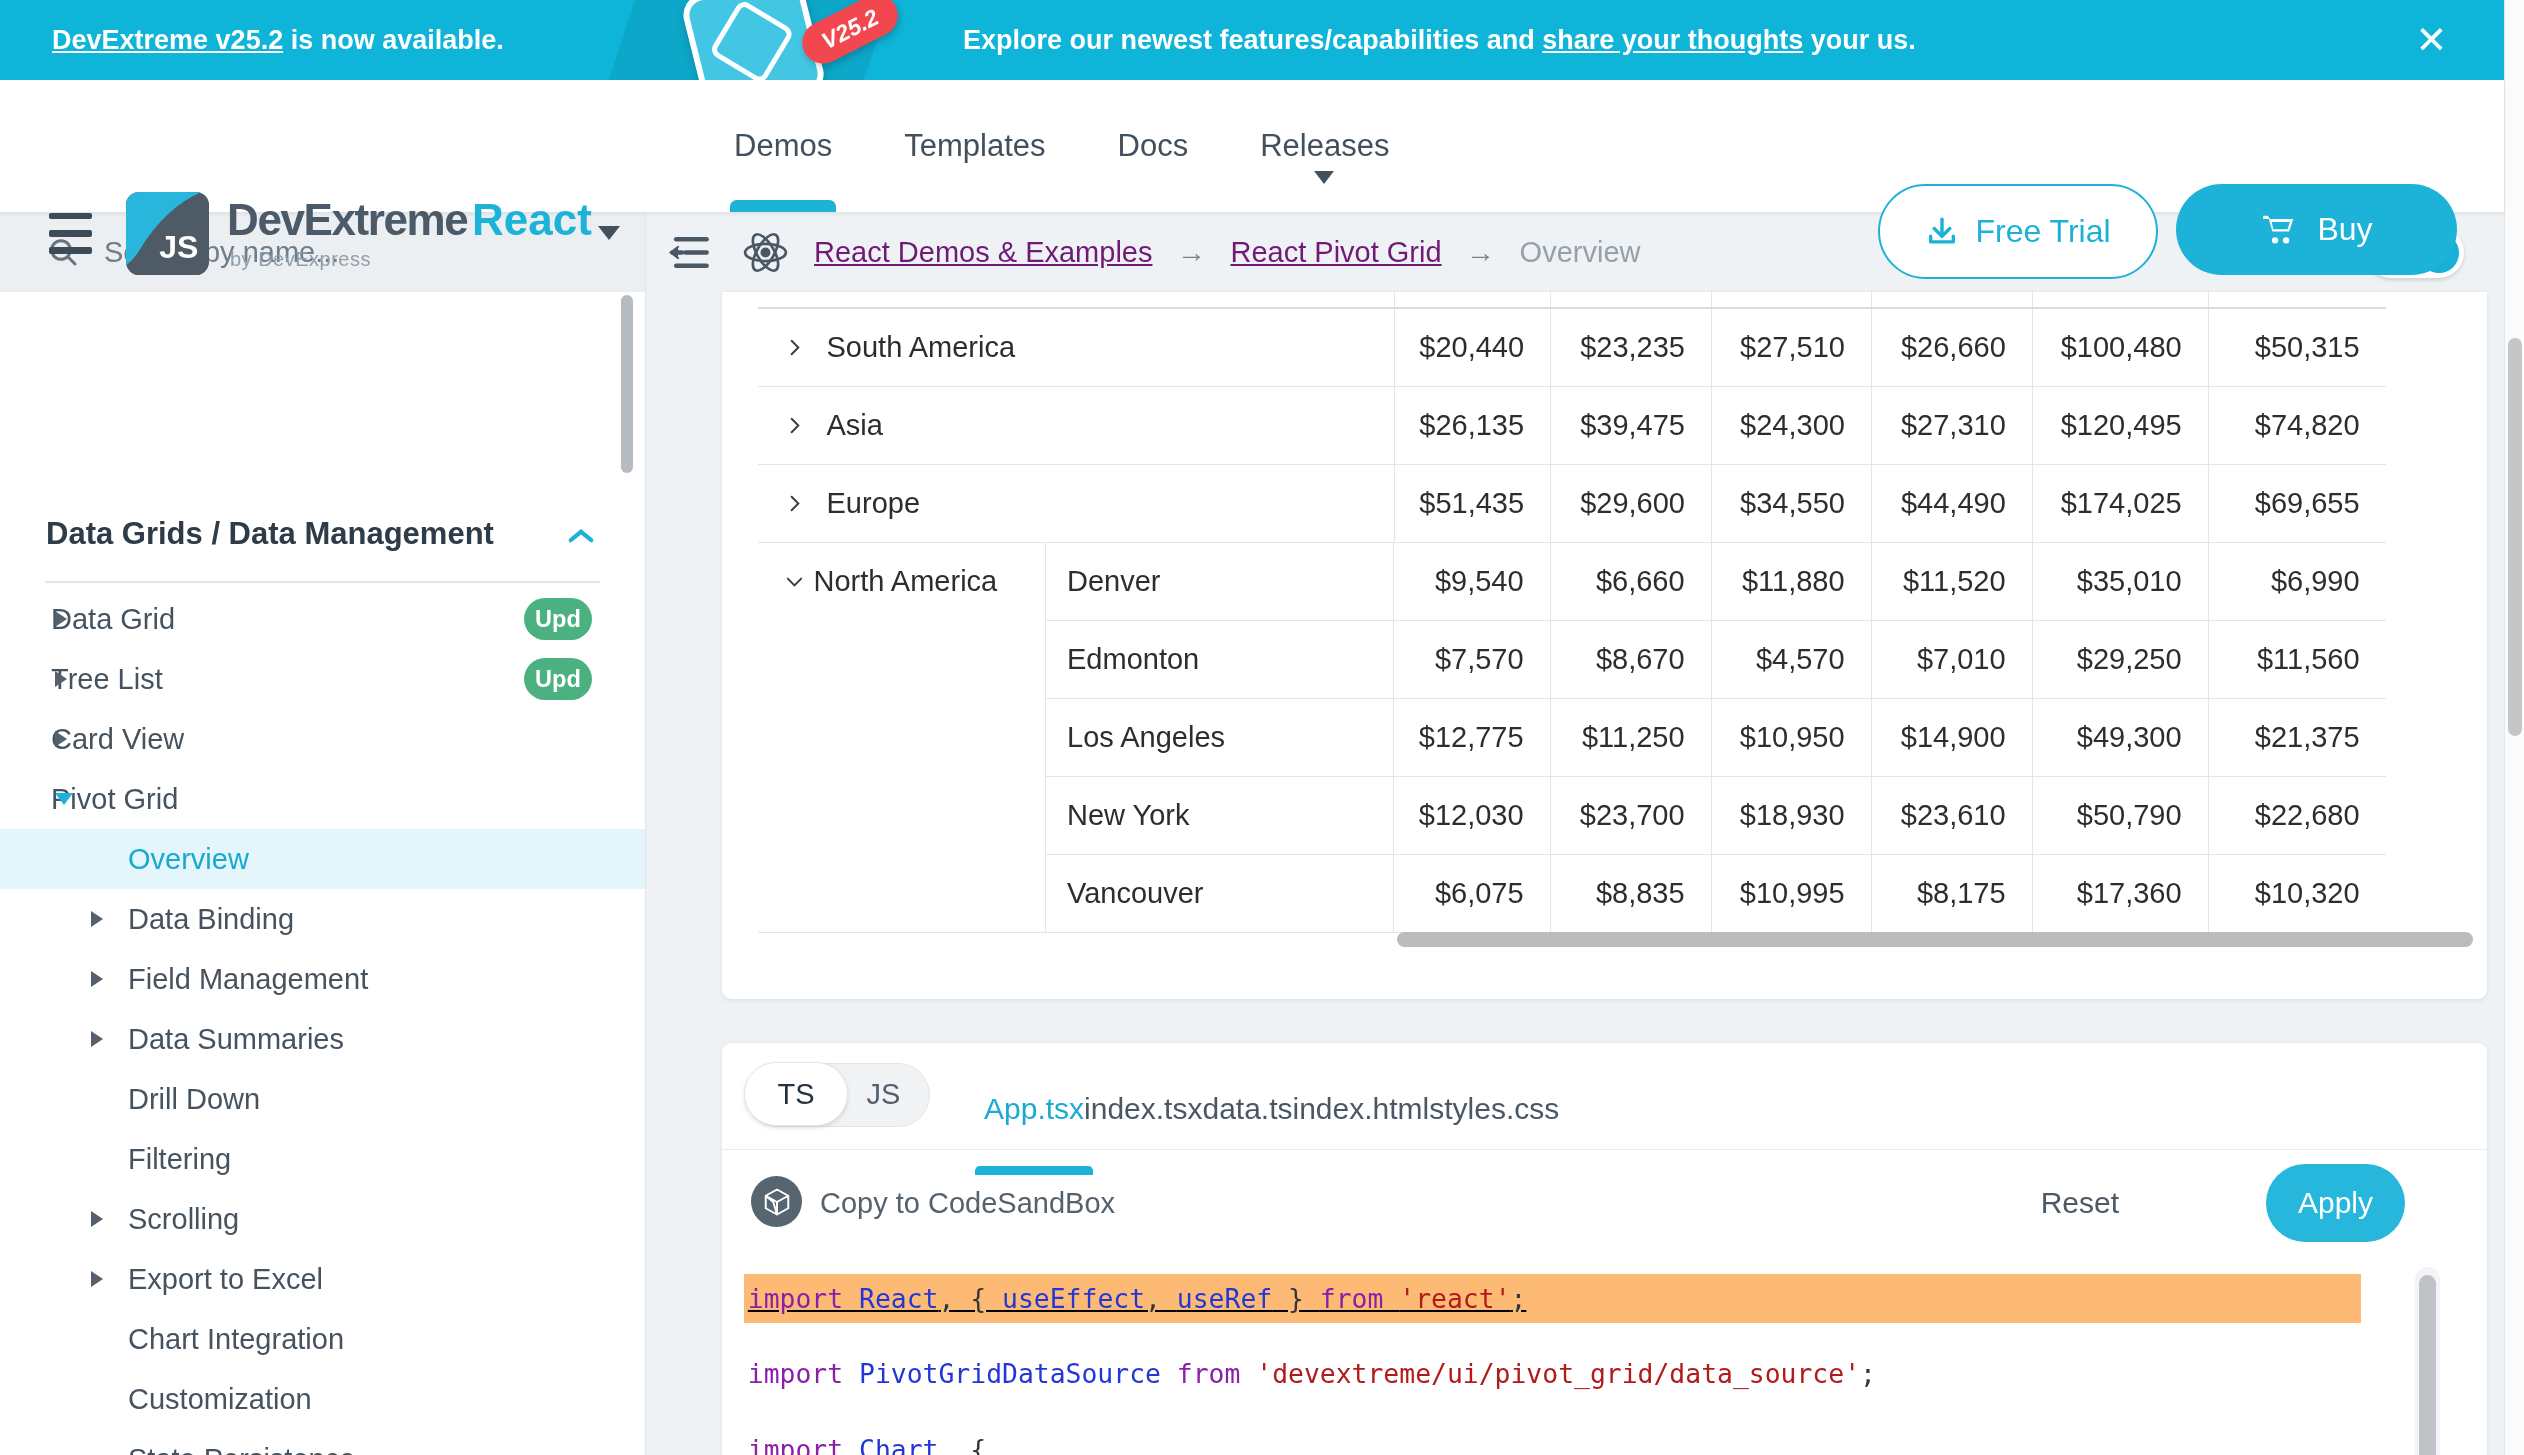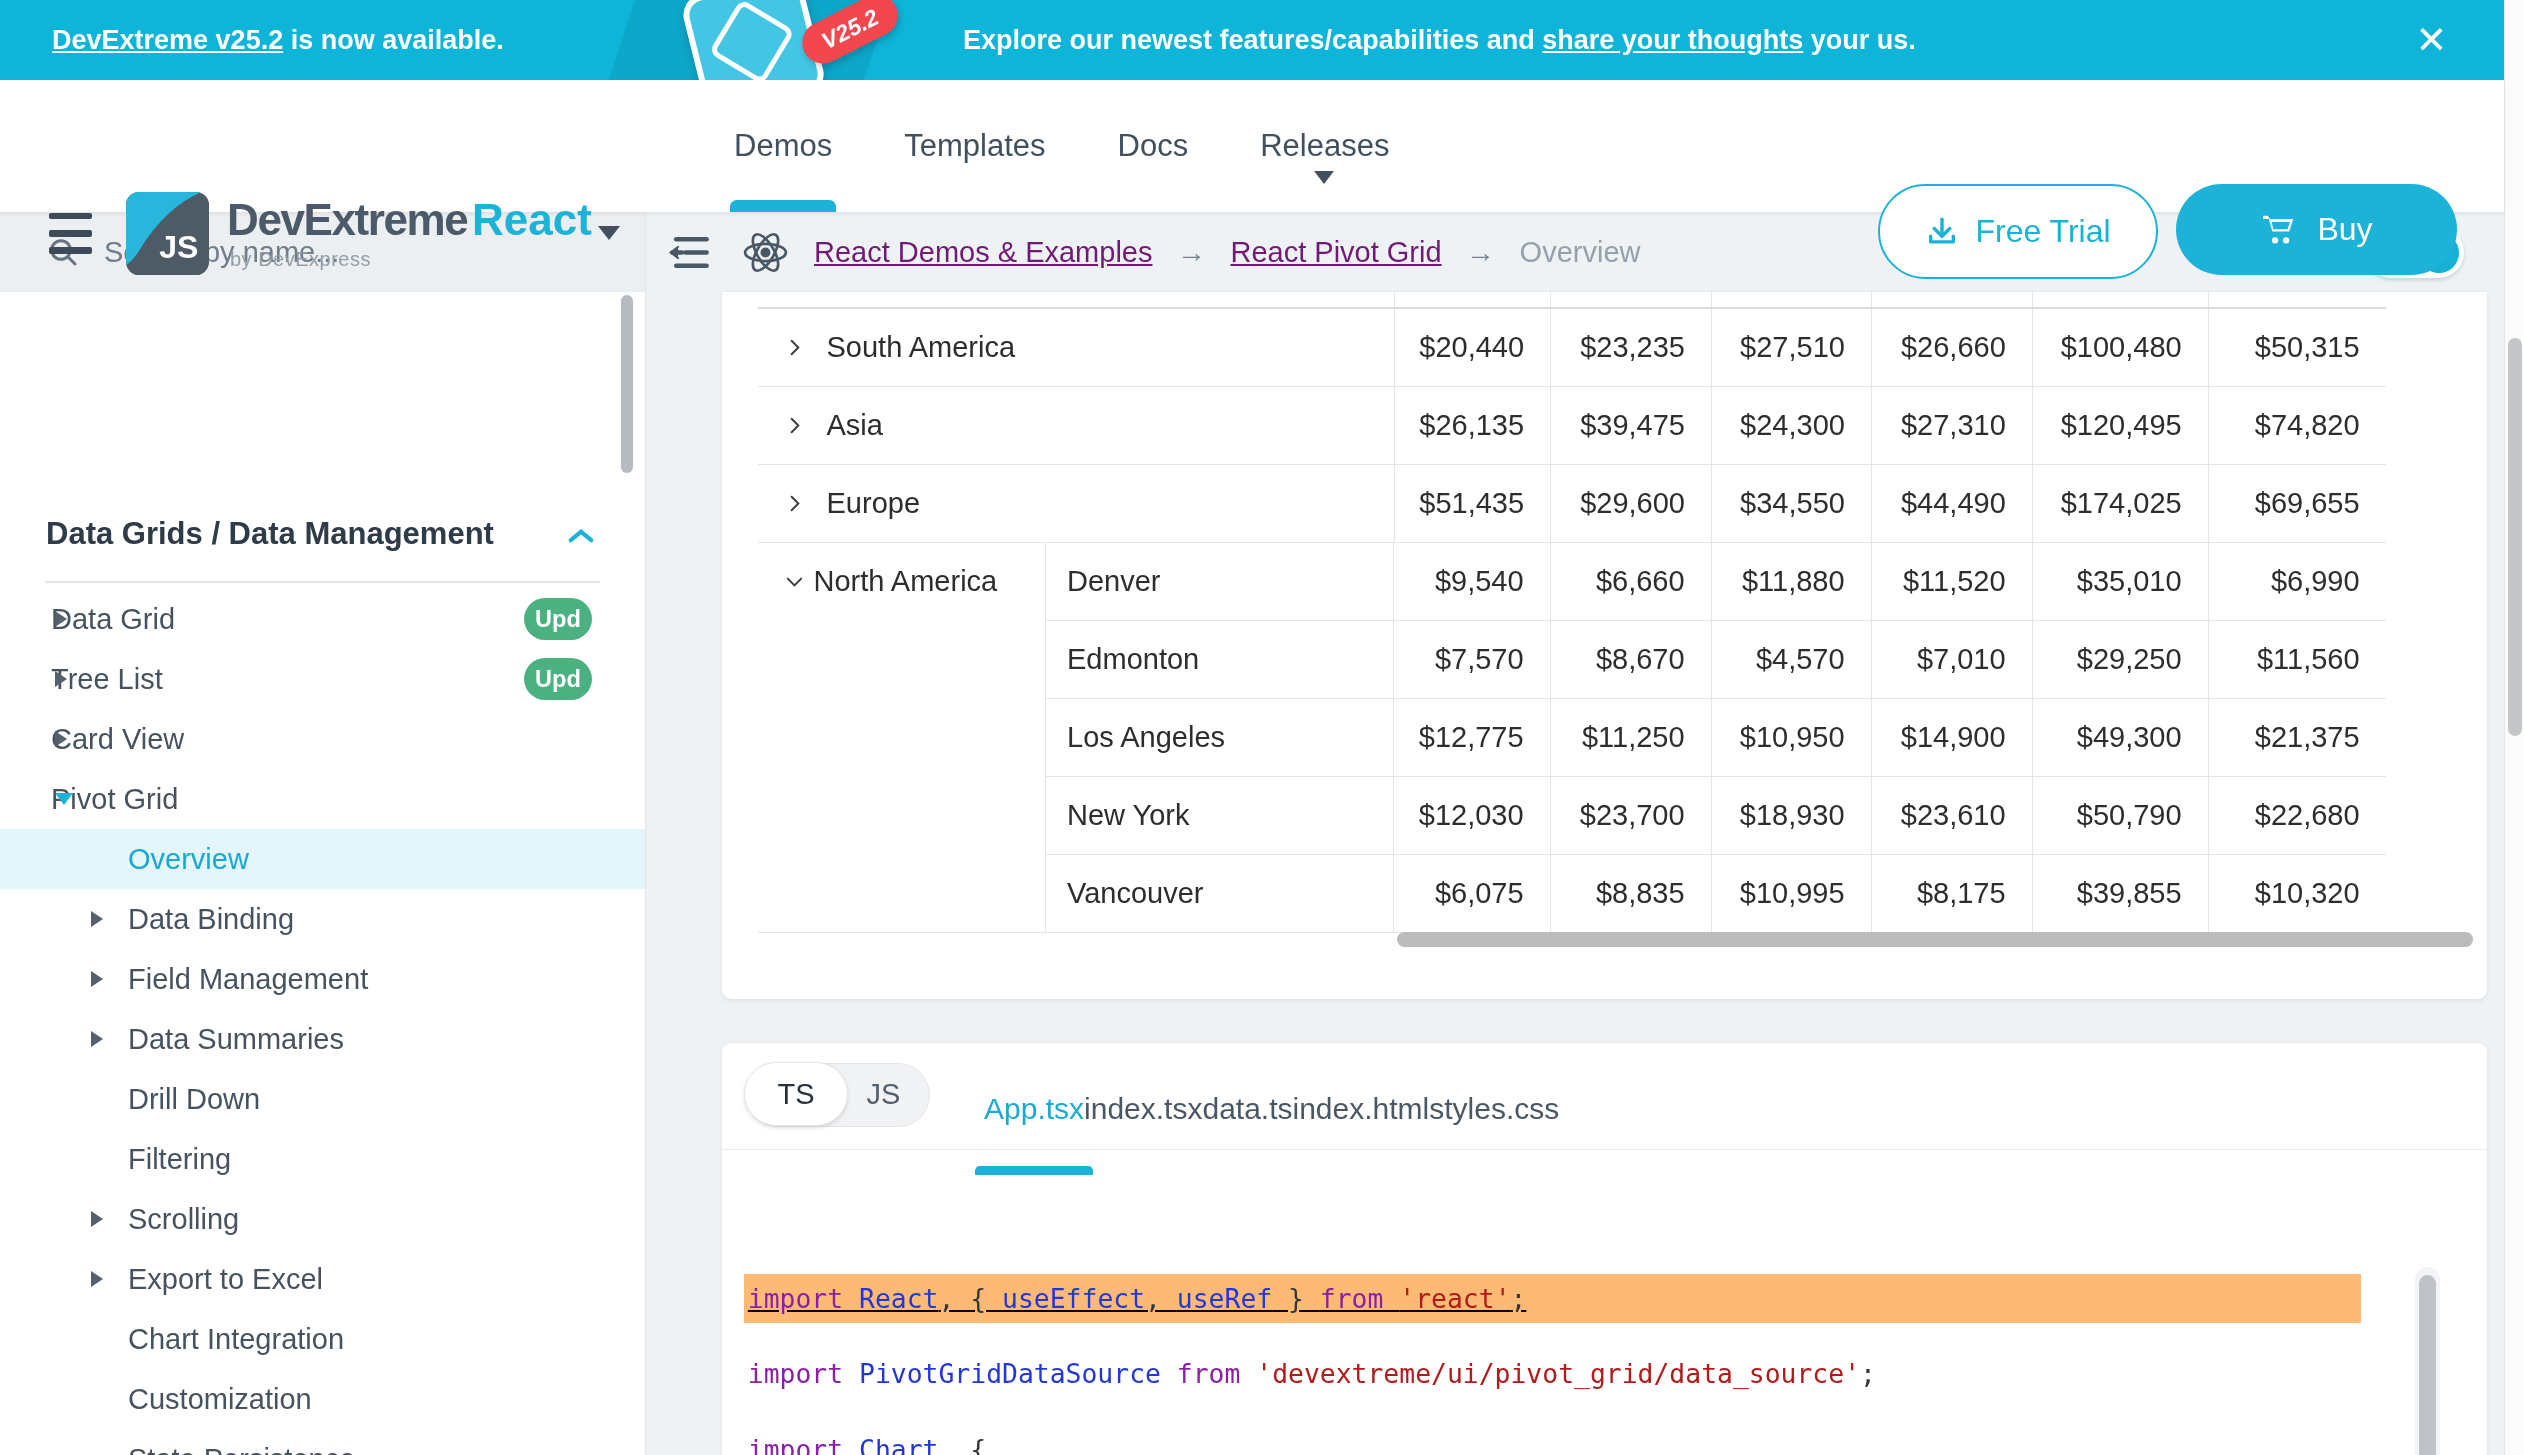--- a/index.html
+++ b/index.html
@@ -404,21 +404,21 @@
                 <div class="p-val c3">$23,610</div>
                 <div class="p-val c4">$50,790</div>
                 <div class="p-val c5">$22,680</div>
               </div>
               <div class="p-row">
                 <div class="p-city">Vancouver</div>
                 <div class="p-val c0">$6,075</div>
                 <div class="p-val c1">$8,835</div>
                 <div class="p-val c2">$10,995</div>
                 <div class="p-val c3">$8,175</div>
-                <div class="p-val c4">$39,855</div>
+                <div class="p-val c4">$17,360</div>
                 <div class="p-val c5">$10,320</div>
               </div>
             </div>
           </div>
         </div>
       <div id="h-scroll"></div>
     </div>
 
     <div id="code-card">
       <div id="tabs-row">
@@ -427,20 +427,30 @@
           <div id="lang-js">JS</div>
         </div>
         <div id="file-tabs">
             <div class="ftab active">App.tsx</div>
             <div class="ftab">index.tsx</div>
             <div class="ftab">data.ts</div>
             <div class="ftab">index.html</div>
             <div class="ftab">styles.css</div>
           </div>
       </div>
+      <div id="copy-row">
+        <div id="csb-icon">
+          <svg width="30" height="30" viewBox="0 0 24 24" fill="none" stroke="#fff" stroke-width="1.6" stroke-linejoin="round">
+            <path d="M12 2 21 7v10l-9 5-3-10-6-5z M12 2 3 7v10l9 5 9-5M12 22V12M3 7l9 5 9-5"></path>
+          </svg>
+        </div>
+        <div id="copy-label">Copy to CodeSandBox</div>
+        <div id="reset-btn">Reset</div>
+        <div id="apply-btn">Apply</div>
+      </div>
       <div id="code-area">
           <div class="code-line hl"><span class="tok-kw">import </span><span class="tok-id">React</span><span class="tok-pl">, { </span><span class="tok-id">useEffect</span><span class="tok-pl">, </span><span class="tok-id">useRef</span><span class="tok-pl"> } </span><span class="tok-kw">from </span><span class="tok-str">'react'</span><span class="tok-pl">;</span></div>
           <div class="code-line"><span class="tok-kw">import </span><span class="tok-id">PivotGridDataSource</span><span class="tok-pl"> </span><span class="tok-kw">from </span><span class="tok-str">'devextreme/ui/pivot_grid/data_source'</span><span class="tok-pl">;</span></div>
           <div class="code-line"><span class="tok-kw">import </span><span class="tok-id">Chart</span><span class="tok-pl">, {</span></div>
         </div>
       <div id="code-scroll-track">
         <div id="code-scroll-thumb"></div>
       </div>
     </div>
   </div>

